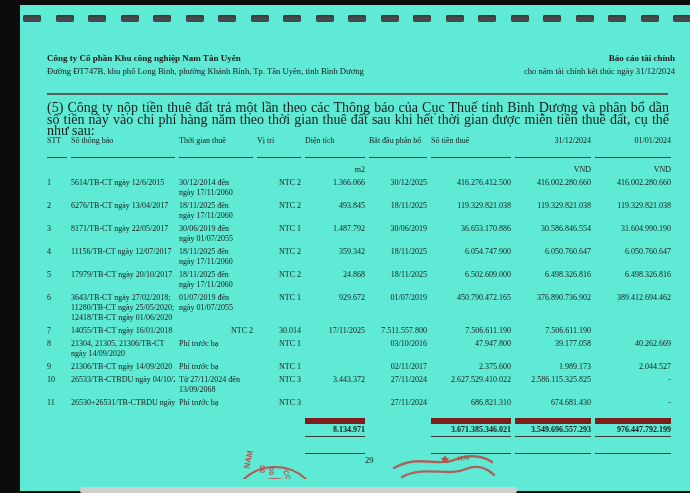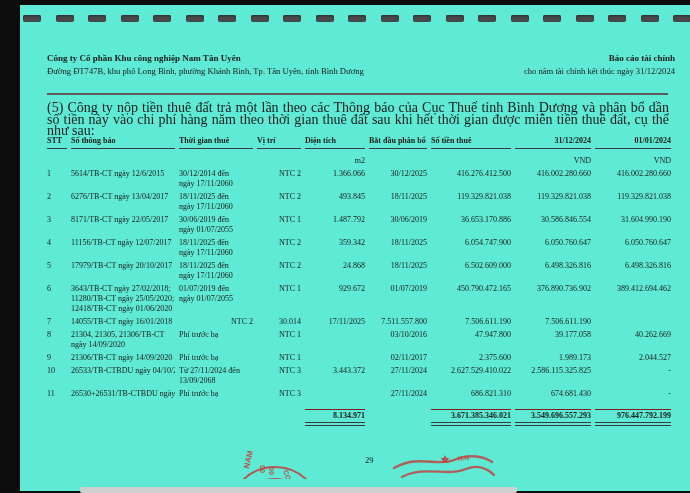--- a/index.html
+++ b/index.html
@@ -27,28 +27,28 @@
   .header-rule { position:absolute; left:27px; top:88px; width:621px; height:2px; background:#5c5c5c; }
   
   .note { position:absolute; left:27px; top:97px; width:622px;
           font-size:14px; line-height:11.5px; text-align:justify; }
   
   .table-wrap { position:absolute; left:27px; top:131px; width:626px; }
   .trow { display:grid;
           grid-template-columns:20px 104px 74px 44px 60px 58px 80px 76px 76px;
           column-gap:4px; font-size:8px; line-height:10px; }
   .trow > div { overflow:hidden; }
-  .thead .hc { border-bottom:1px solid #3c3c3c; padding-bottom:2px; white-space:nowrap;font-weight:bold; }
+  .thead .hc { border-bottom:1px solid #3c3c3c; padding-bottom:11px; white-space:nowrap; }
   .num { text-align:right; }
   .units { margin-top:7px; }
   .body-rows .trow { margin-top:3px; }
   .cell-notice div, .cell-period div { white-space:nowrap; }
   .cell-notice { white-space:nowrap; }
   .totals { margin-top:10px; font-weight:bold; }
-  .total-cell { border-top:1px solid #7f1d1d; padding-top:1px; padding-bottom:2px;
+  .total-cell { border-top:6px solid #7f1d1d; padding-top:1px; padding-bottom:16px;
                 border-bottom:1.4px solid #3a3a3a; }
   .total-cell .tval { display:inline-block; width:100%; border-bottom:1px solid #3a3a3a;
                       padding-bottom:1px; box-sizing:border-box; }
   .gc5{grid-column:5} .gc7{grid-column:7} .gc8{grid-column:8} .gc9{grid-column:9}
   
   .page-number { position:absolute; left:345px; top:450px; font-size:8.5px; }
   .stamp { position:absolute; }
   .stamp-left { left:205px; top:446px; width:100px; height:28px; }
   .stamp-right { left:370px; top:444px; width:105px; height:30px; }
   .next-page-edge { position:absolute; left:80px; top:487px; width:437px; height:6px;

